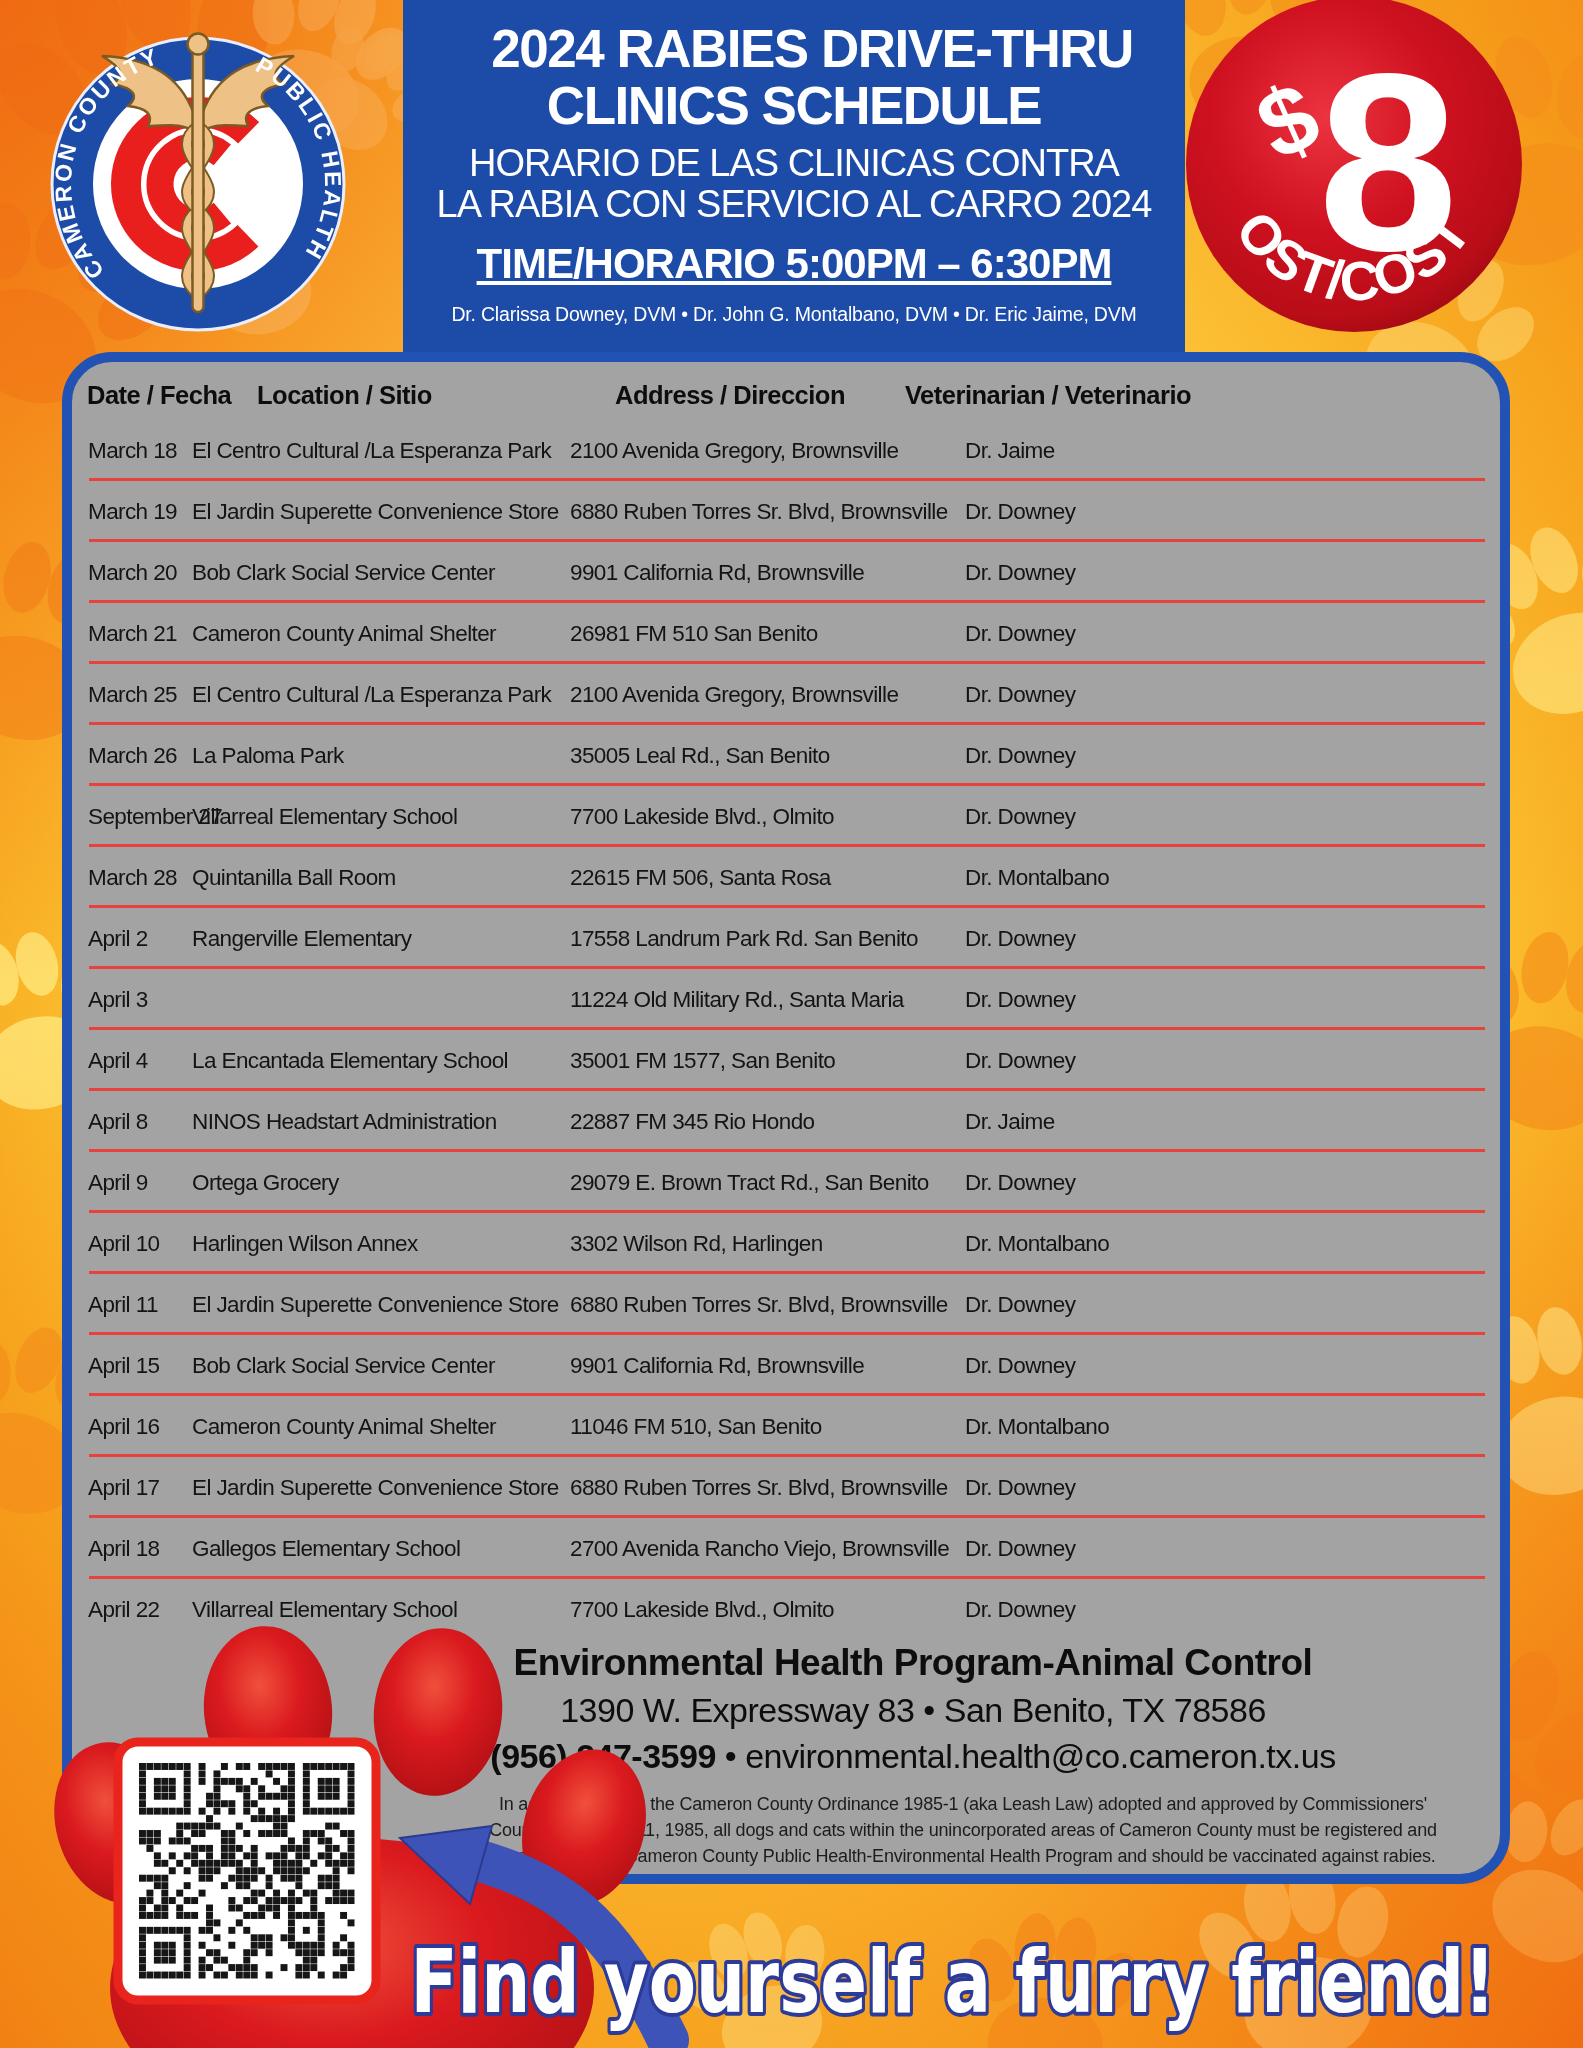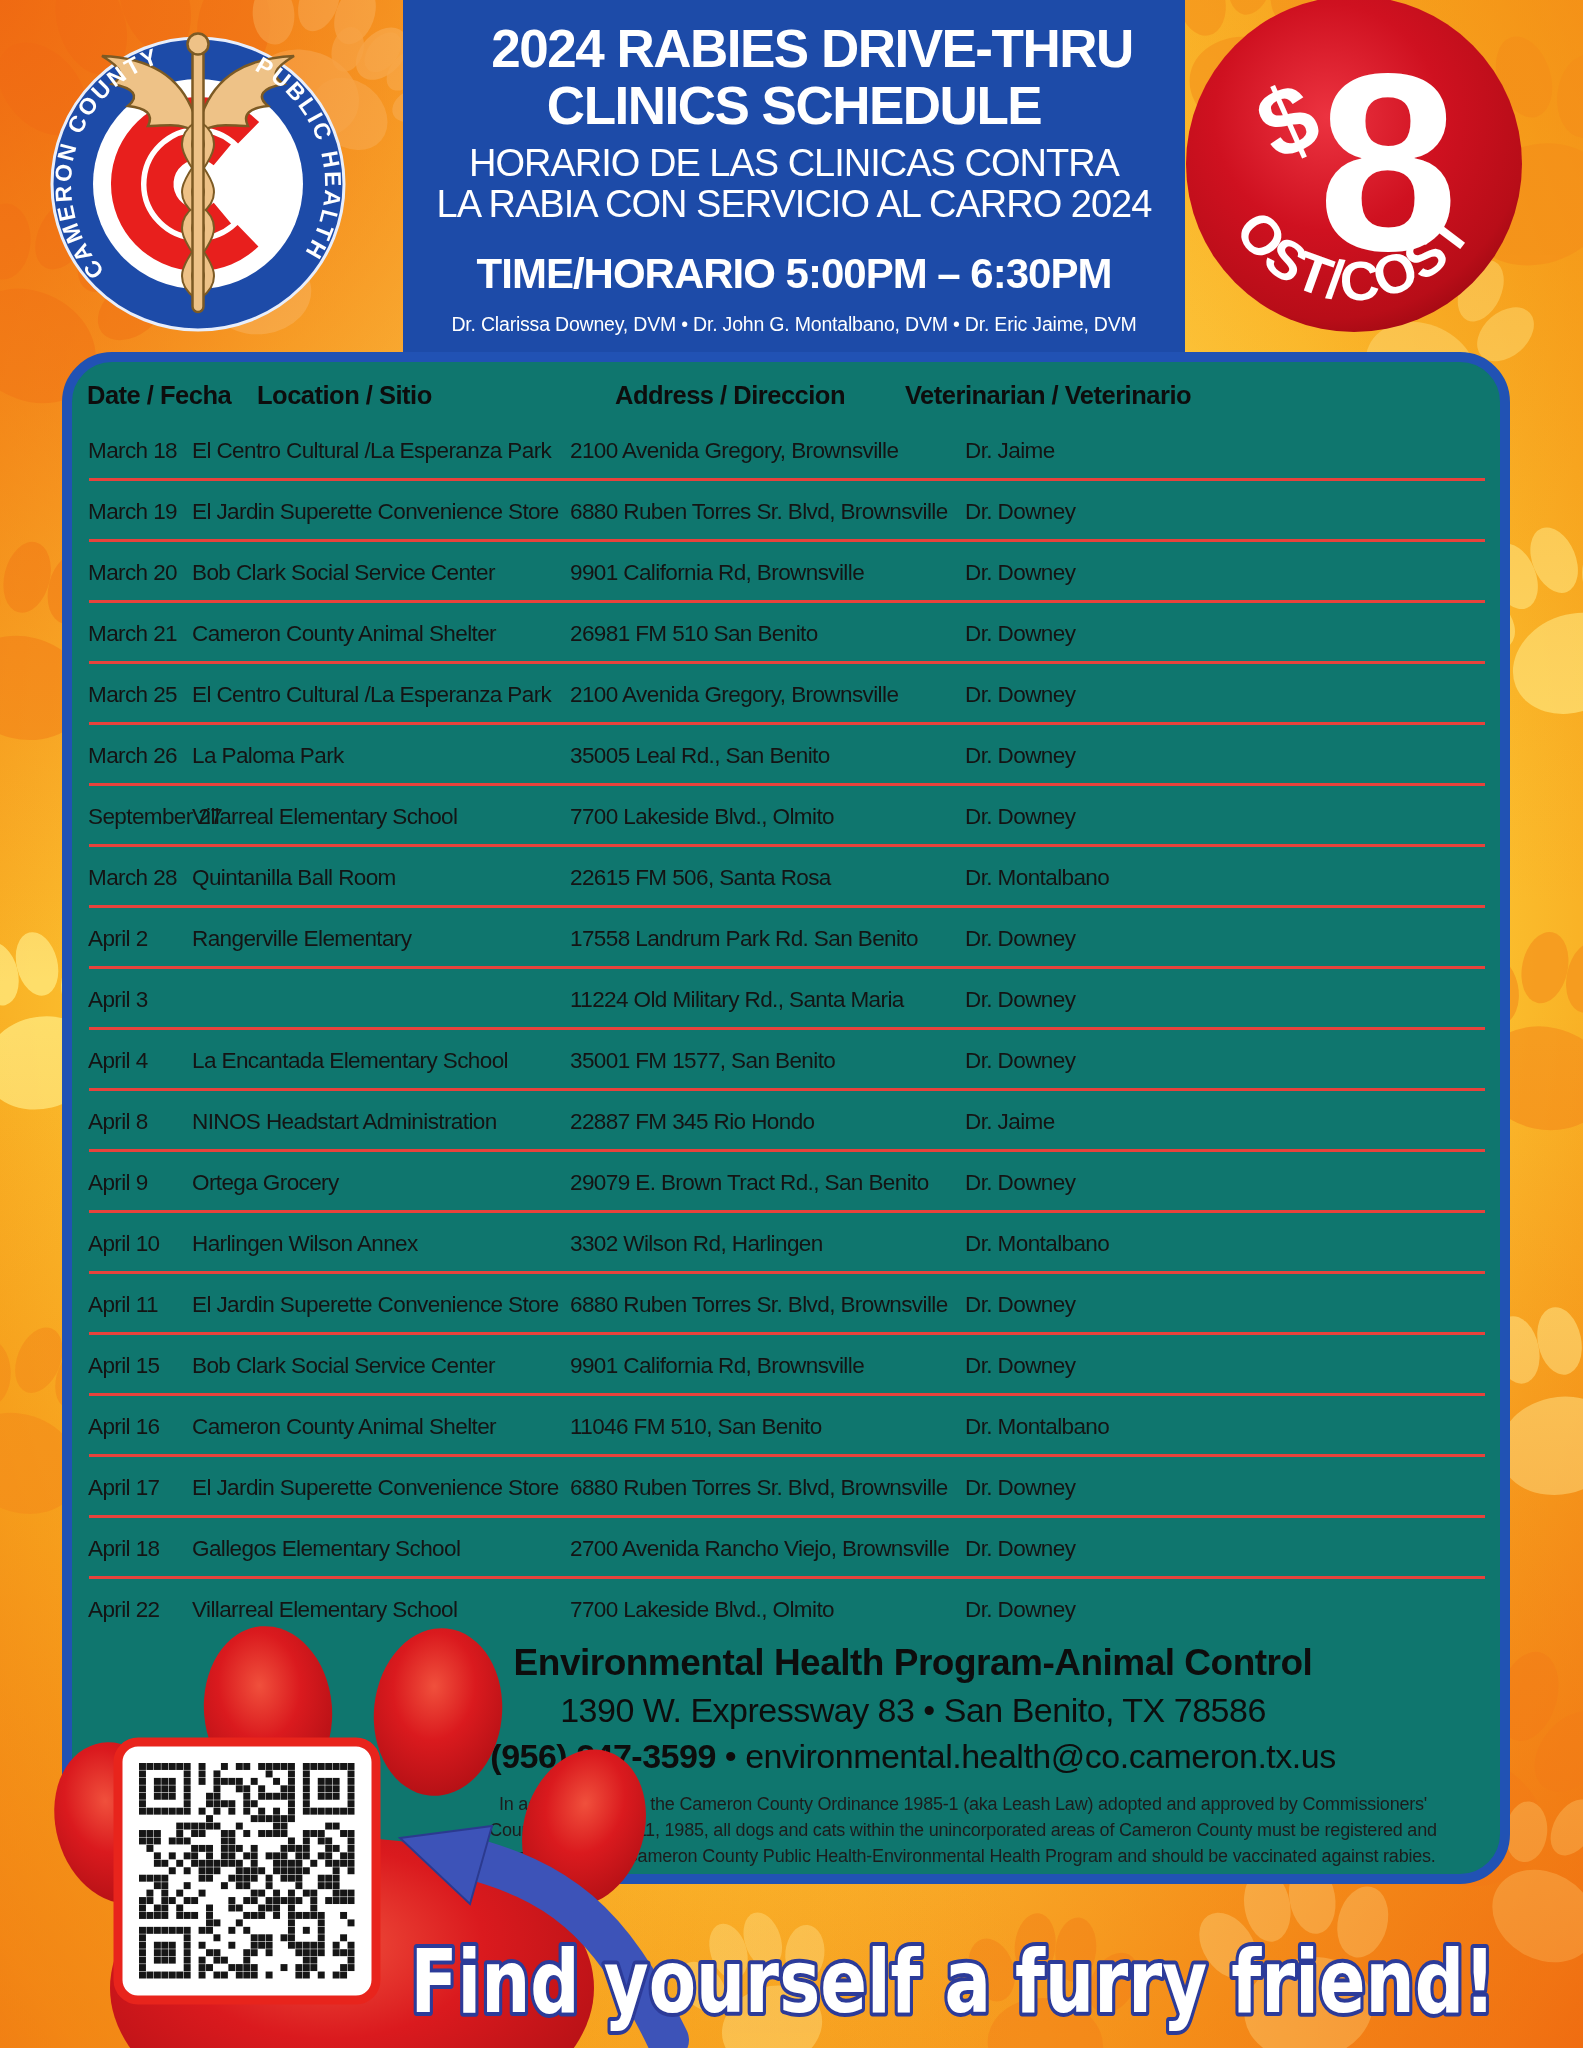--- a/index.html
+++ b/index.html
@@ -18,30 +18,30 @@
   }
   .bg-paws { position:absolute; inset:0; z-index:1; }
 
   
   .top-banner { position:absolute; left:403px; top:0; width:782px; height:358px;
     background:#1d4ba8; z-index:2; color:#fff; text-align:center; }
   .bt { font-size:53px; font-weight:bold; letter-spacing:-1.5px; line-height:57px; white-space:nowrap; }
   .bt1 { margin-top:20px;padding-left:36px; }
   .bs { font-size:38px; line-height:41px; letter-spacing:-1px; white-space:nowrap; }
   .bs1 { margin-top:9px; }
-  .btime { font-size:42px; font-weight:bold; margin-top:25px; letter-spacing:-1px; white-space:nowrap; }
+  .btime { font-size:42px; font-weight:bold; margin-top:15px; letter-spacing:-1px; white-space:nowrap;text-decoration:underline; }
   .bdocs { font-size:19.5px; margin-top:15px; letter-spacing:-0.2px; white-space:nowrap; }
 
   
   .logo-svg { position:absolute; left:42px; top:6px; z-index:2; }
   .badge-svg { position:absolute; left:1182px; top:-8px; z-index:2; }
 
   
   .card { position:absolute; left:62px; top:352px; width:1448px; height:1532px;
-    background:#0f766e; border:10px solid #2152b4; border-radius:50px; z-index:3; }
+    background:#a3a3a3; border:10px solid #2152b4; border-radius:50px; z-index:3; }
   .sched-header { position:absolute; left:0; top:8px; width:100%; height:50px; }
   .sched-header span { position:absolute; top:0; line-height:50px; font-size:25.5px;
     font-weight:bold; color:#0d0d0d; letter-spacing:-0.5px; white-space:nowrap; }
   .h1 { left:15px; } .h2 { left:185px; } .h3 { left:543px; } .h4 { left:833px; }
   .rows { position:absolute; left:0; top:58px; width:100%; }
   .sched-row { position:relative; height:61px; }
   .sched-row::after { content:""; position:absolute; left:17px; right:15px; bottom:0;
     height:3px; background:#e8423c; }
   .sched-row:last-child::after { display:none; }
   .cell { position:absolute; top:0; line-height:61px; font-size:22.5px; letter-spacing:-0.6px;

